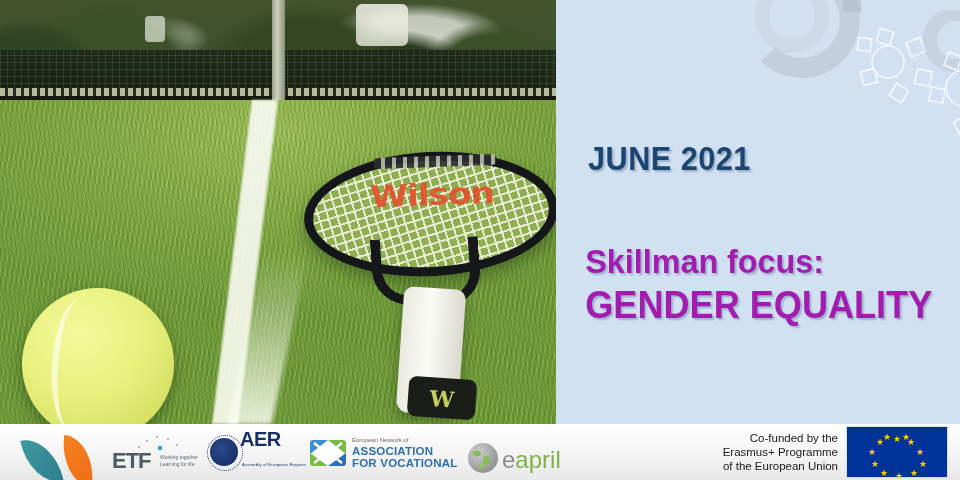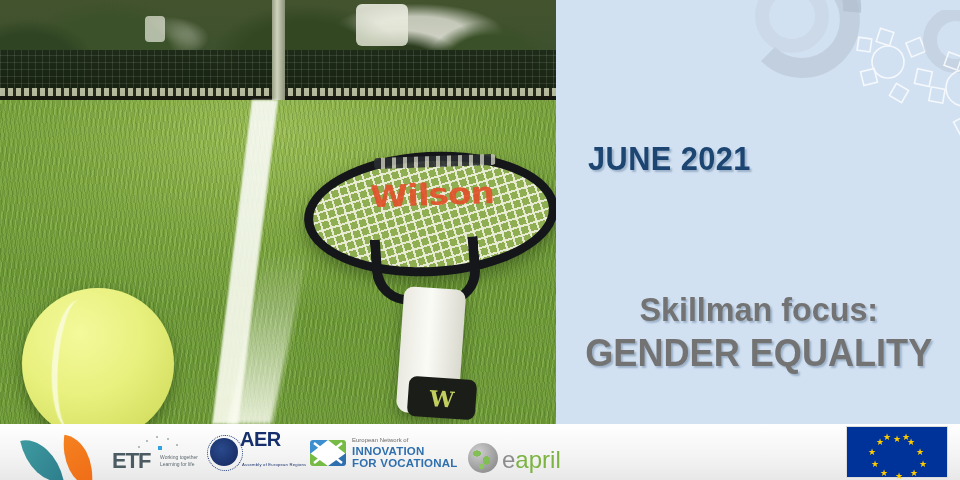--- a/index.html
+++ b/index.html
@@ -166,25 +166,24 @@
 
   .june{
     position:absolute;left:32px;top:140px;
     font-size:33px;font-weight:bold;color:#1c4571;
     letter-spacing:.5px;
     font-family:"Liberation Sans", sans-serif;
     transform:scaleX(.93);transform-origin:left center;
     text-shadow:2px 2px 2px rgba(90,120,150,.45);
   }
   .headline{
-    position:absolute;right:28px;top:240px;text-align:center;
-    color:#737373;font-weight:bold;
+    position:absolute;right:28px;top:240px;text-align:left;
+    color:#a21caf;font-weight:bold;
     font-family:"Liberation Sans", sans-serif;
     text-shadow:2px 2px 2px rgba(90,120,150,.45);
-    margin-top:48px;
   }
   .hl1{font-size:34px;line-height:42px;transform:scaleX(.95);transform-origin:right center;}
   .hl2{font-size:38px;line-height:46px;transform:scaleX(.95);transform-origin:right center;}
 
   
   .footer{
     position:absolute;left:0;top:424px;width:960px;height:56px;
     background:linear-gradient(180deg,#ffffff 0%,#f4f4f4 55%,#e8e8e8 100%);
     display:flex;align-items:center;
   }
@@ -374,33 +373,38 @@
         <div class="eni-t1"></div>
           <div class="eni-t2"></div>
         <div class="eni-t3"></div>
           <div class="eni-t4"></div>
       </div>
       <svg class="eni-x" viewBox="0 0 32 24">
         <path d="M2 2 L16 13 L30 2" stroke="#ffffff" stroke-width="2.4" fill="none"></path>
         <path d="M2 22 L16 11 L30 22" stroke="#ffffff" stroke-width="2.4" fill="none"></path>
       </svg>
       <div class="eni-sub">European Network of</div>
-      <div class="eni-l1">INNOVATION</div>
+      <div class="eni-l1">ASSOCIATION</div>
       <div class="eni-l2">FOR VOCATIONAL</div>
     </div>
 
     <div class="logo eap">
       <div class="eap-globe"></div>
       <div class="eap-cont"></div>
       <div class="eap-txt">
         <span>e</span><span class="eap-green">april</span>
       </div>
     </div>
 
     <div class="eu">
+      <div class="eu-txt">
+        <div>Co-funded by the</div>
+        <div>Erasmus+ Programme</div>
+        <div>of the European Union</div>
+      </div>
       <div class="eu-flag">
         <span class="eu-star" style="left:46px;top:8px">★</span>
         <span class="eu-star" style="left:60px;top:11px">★</span>
         <span class="eu-star" style="left:69px;top:21px">★</span>
         <span class="eu-star" style="left:72px;top:33px">★</span>
         <span class="eu-star" style="left:63px;top:42px">★</span>
         <span class="eu-star" style="left:48px;top:45px">★</span>
         <span class="eu-star" style="left:33px;top:42px">★</span>
         <span class="eu-star" style="left:24px;top:33px">★</span>
         <span class="eu-star" style="left:21px;top:21px">★</span>

